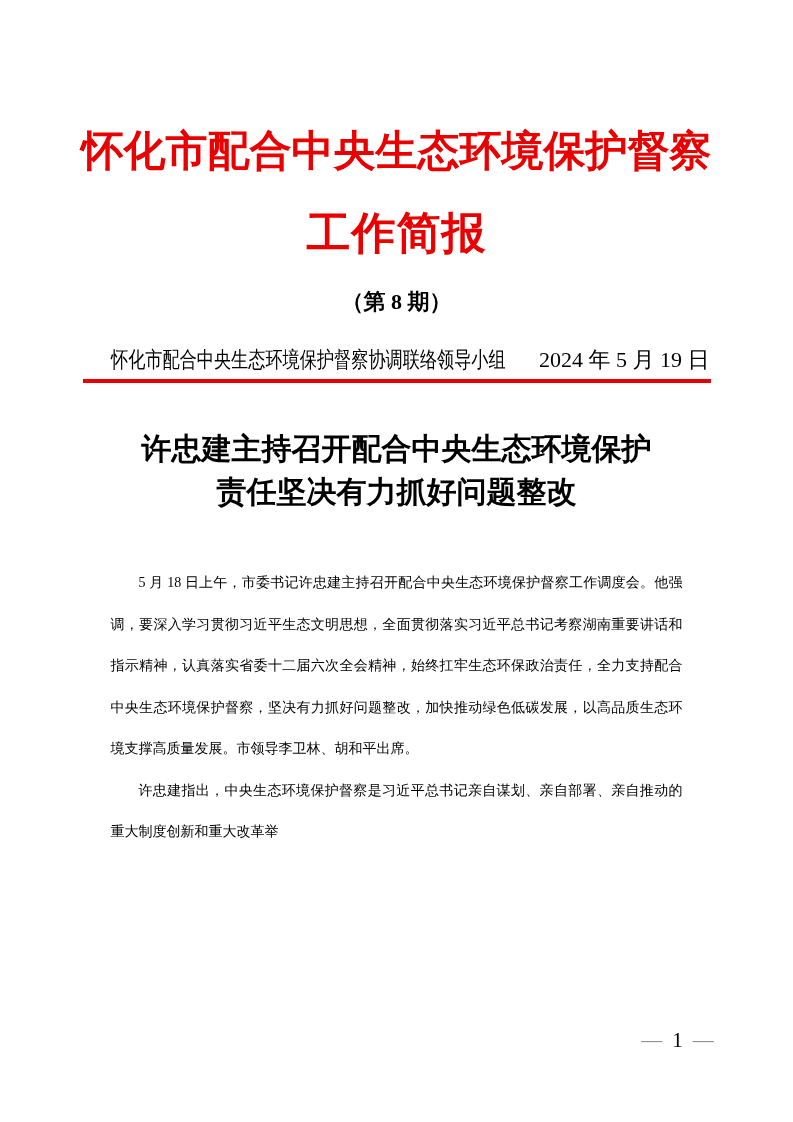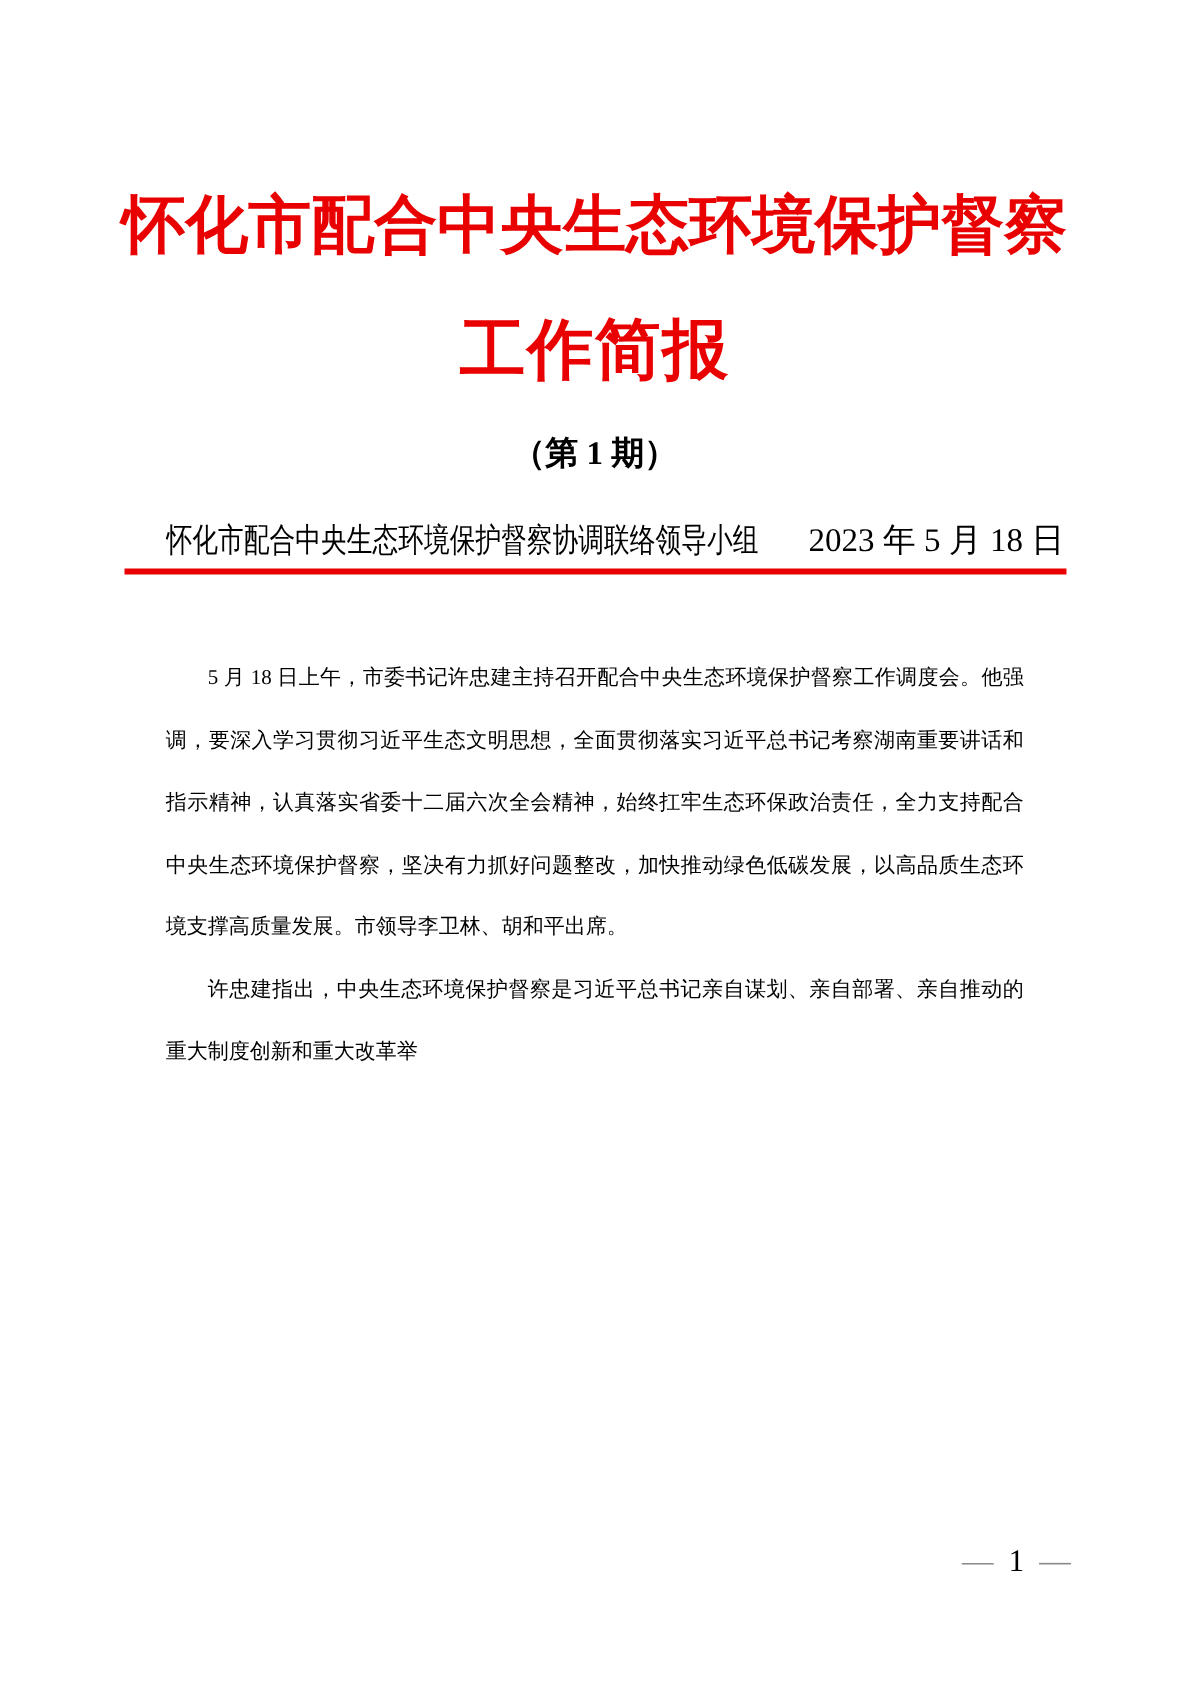--- a/index.html
+++ b/index.html
@@ -121,32 +121,34 @@
 </head>
 <body>
 
 <div class="page">
 
   <header class="masthead">
     <div class="title-main">怀化市配合中央生态环境保护督察</div>
 
     <div class="title-sub">工作简报</div>
 
-    <div class="issue-label">（第 1 期）</div>
+    <div class="issue-label">（第 8 期）</div>
 
     <div class="org-date-row">
       <span class="org-name">怀化市配合中央生态环境保护督察协调联络领导小组</span>
-      <span class="issue-date">2023 年 5 月 18 日</span>
+      <span class="issue-date">2024 年 5 月 19 日</span>
     </div>
 
     <div class="red-rule"></div>
   </header>
 
   <main>
     <h1 class="article-title">
+      <span class="t-line">许忠建主持召开配合中央生态环境保护</span>
+      <span class="t-line">责任坚决有力抓好问题整改</span>
     </h1>
 
     <div class="article-body">
       <p>5 月 18 日上午，市委书记许忠建主持召开配合中央生态环境保护督察工作调度会。他强调，要深入学习贯彻习近平生态文明思想，全面贯彻落实习近平总书记考察湖南重要讲话和指示精神，认真落实省委十二届六次全会精神，始终扛牢生态环保政治责任，全力支持配合中央生态环境保护督察，坚决有力抓好问题整改，加快推动绿色低碳发展，以高品质生态环境支撑高质量发展。市领导李卫林、胡和平出席。</p>
       <p>许忠建指出，中央生态环境保护督察是习近平总书记亲自谋划、亲自部署、亲自推动的重大制度创新和重大改革举</p>
     </div>
   </main>
 
   <footer class="page-number">
     <span class="dash">—</span><span class="num">1</span><span class="dash">—</span>

